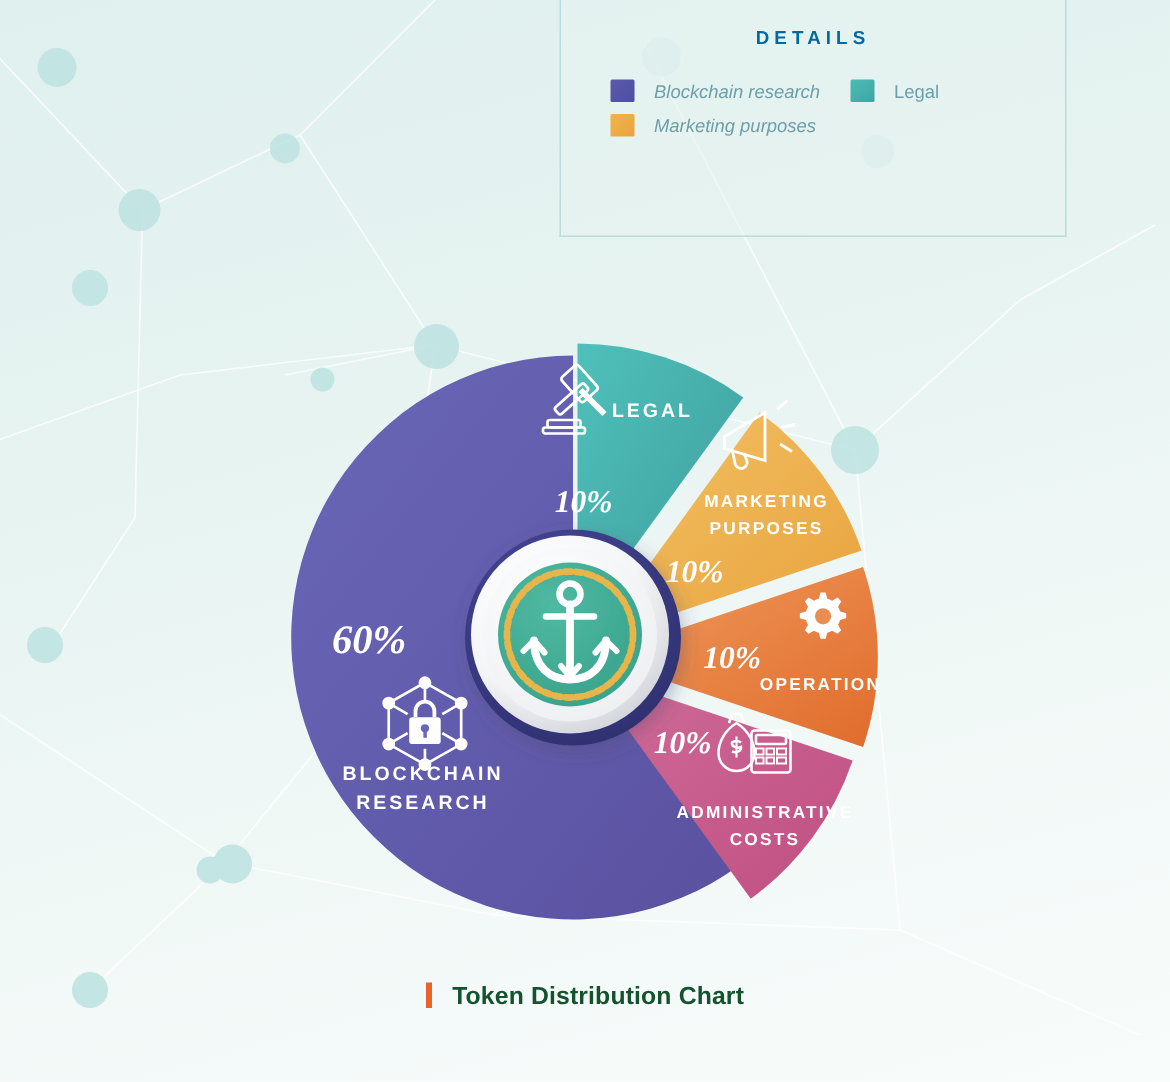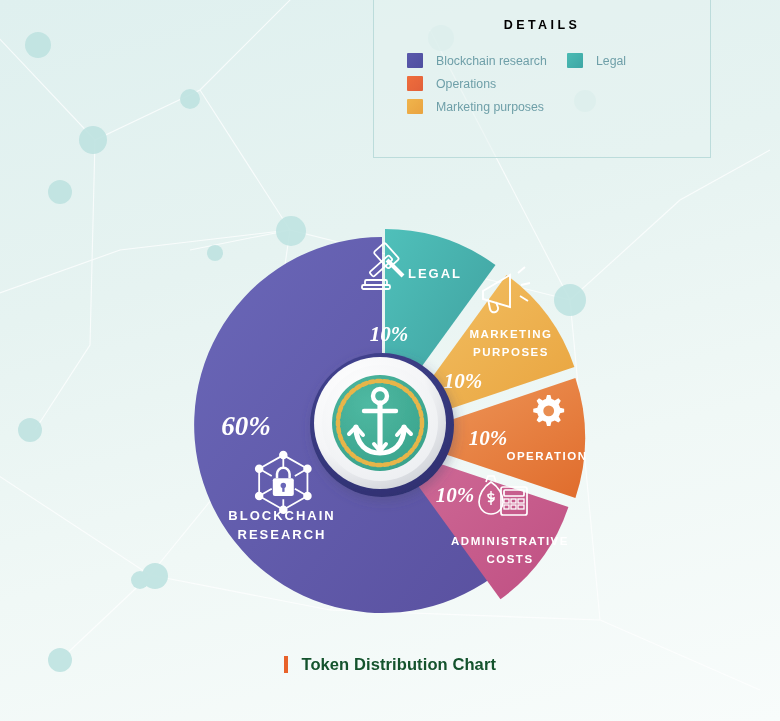--- a/index.html
+++ b/index.html
@@ -12,24 +12,24 @@
 
   
   #legend-panel{
     position:absolute;left:373px;top:-6px;width:338px;height:164px;
     background:rgba(230,243,241,.55);
     border:1px solid #bcdcdb;border-top:none;
     box-sizing:border-box;z-index:3;
   }
   #legend-title{
     position:absolute;left:0;right:0;top:24px;text-align:center;
-    font-size:12.5px;font-weight:bold;letter-spacing:3.4px;color:#000000;
+    font-size:12.5px;font-weight:bold;letter-spacing:3.4px;color:#0369a1;
   }
   .legend-col{position:absolute;top:55px;}
-  #legend-col-left{left:33px;}
+  #legend-col-left{left:33px;font-style:italic;}
   #legend-col-right{left:193px;}
   .legend-item{display:flex;align-items:center;height:23px;margin-bottom:0px;}
   .legend-swatch{width:16px;height:15px;flex:0 0 auto;margin-right:13px;border-radius:1px;}
   .legend-label{font-size:12.3px;color:#6e9fa8;white-space:nowrap;}
 
   
   #pie-wrap{position:absolute;left:170px;top:195px;width:440px;height:430px;}
   #pie-svg{display:block;width:440px;height:430px;overflow:visible;}
 
   .seg-pct{font-family:"Liberation Serif",serif;font-style:italic;font-weight:bold;
@@ -84,24 +84,20 @@
   </g>
 </svg>
 
 <div id="legend-panel">
   <div id="legend-title">DETAILS</div>
 
   <div class="legend-col" id="legend-col-left">
     <div class="legend-item">
       <span class="legend-swatch" style="background:linear-gradient(135deg,#5a59ab,#4f4fa0)"></span>
       <span class="legend-label">Blockchain research</span>
-    </div>
-    <div class="legend-item">
-      <span class="legend-swatch" style="background:linear-gradient(135deg,#ef6e3c,#e1603a)"></span>
-      <span class="legend-label">Operations</span>
     </div>
     <div class="legend-item">
       <span class="legend-swatch" style="background:linear-gradient(135deg,#f0b44c,#e9a340)"></span>
       <span class="legend-label">Marketing purposes</span>
     </div>
   </div>
 
   <div class="legend-col" id="legend-col-right">
     <div class="legend-item">
       <span class="legend-swatch" style="background:linear-gradient(135deg,#4bbbb4,#3da6a4)"></span>

